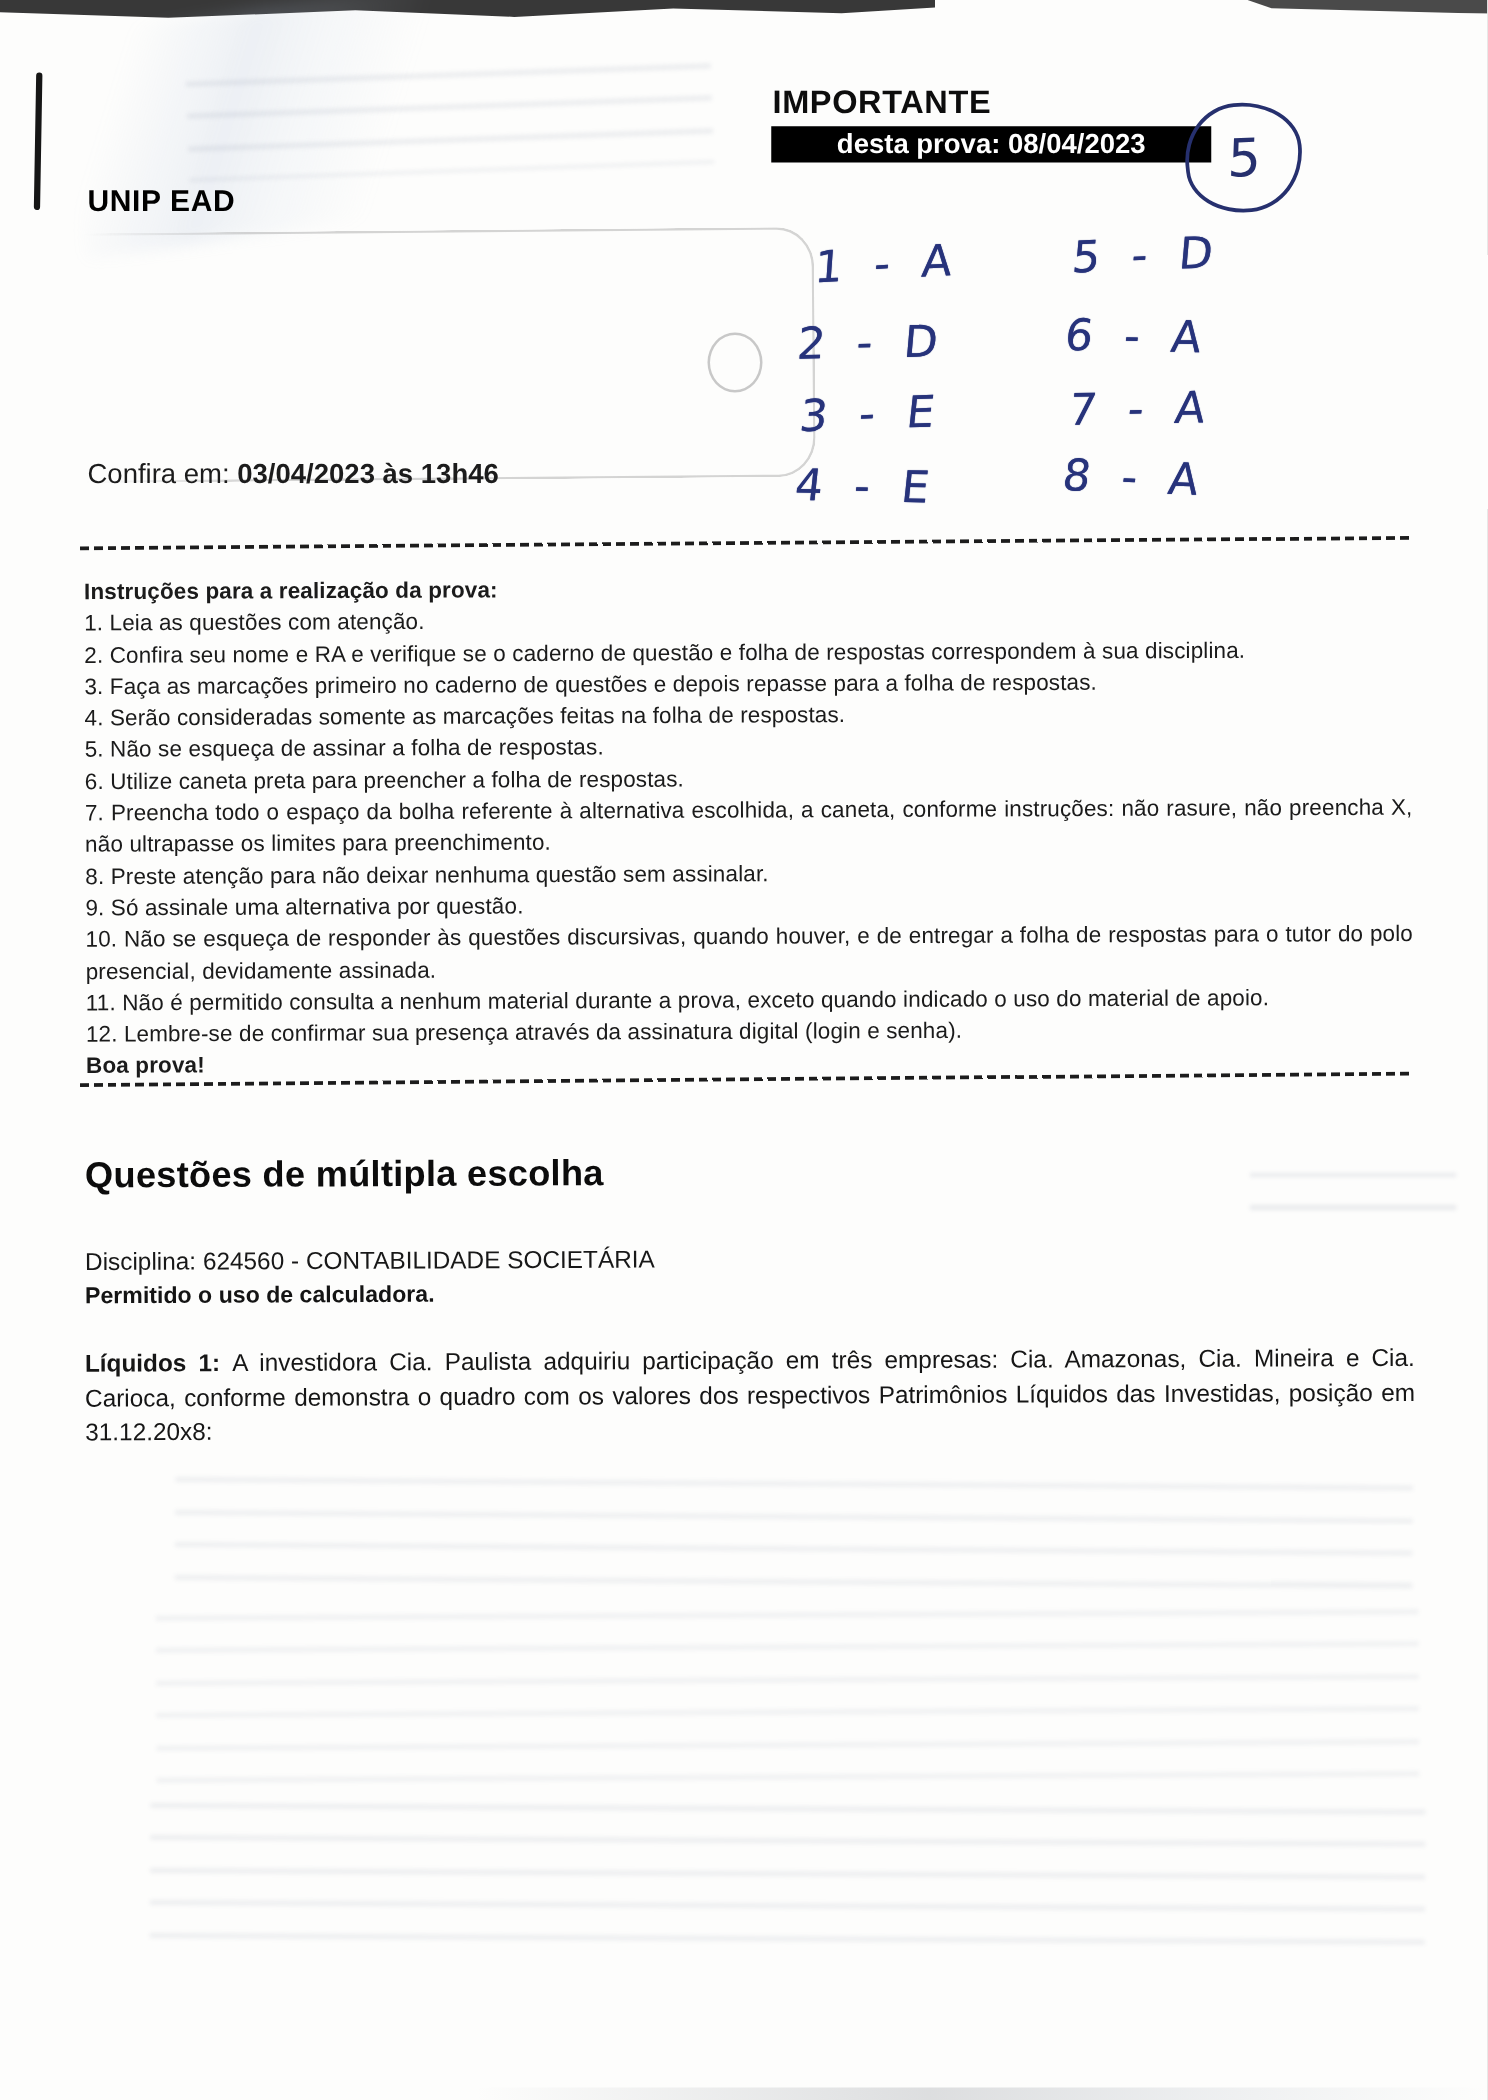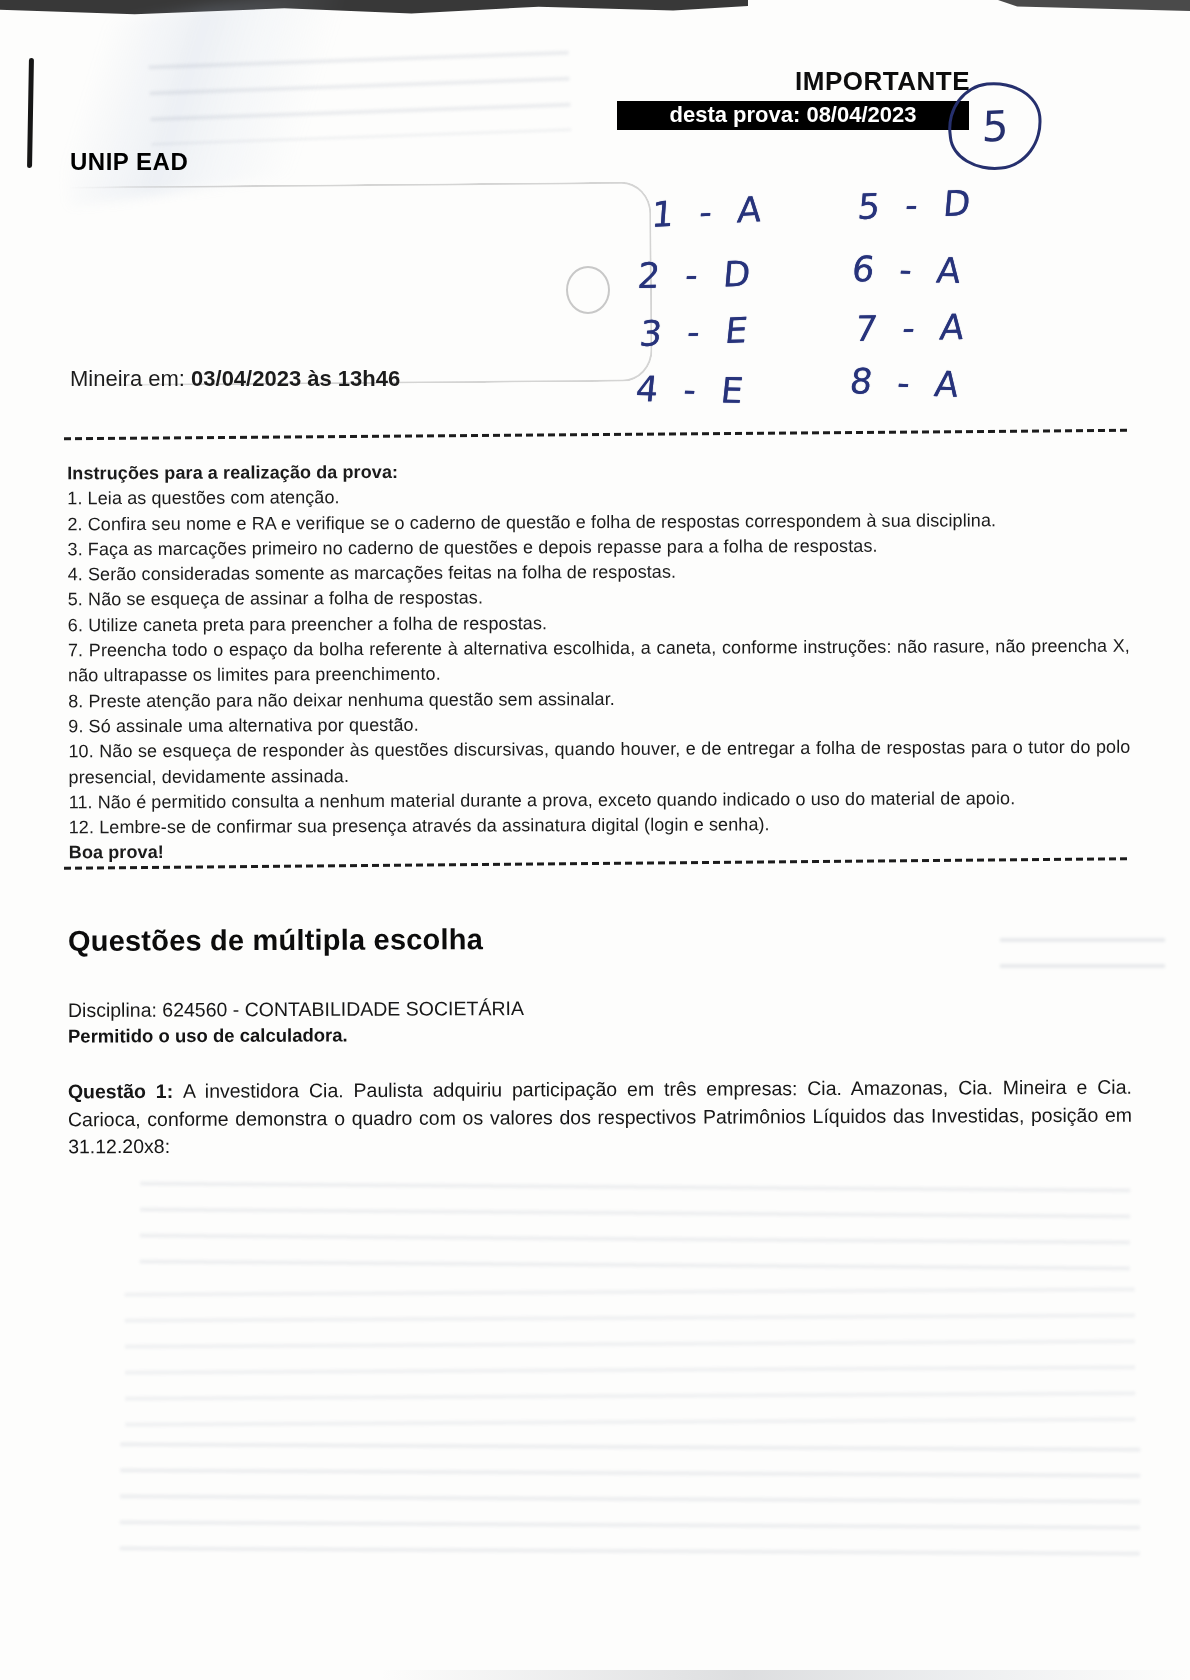--- a/index.html
+++ b/index.html
@@ -30,21 +30,21 @@
   .ghost.b1{left:150px;top:58px;width:420px;height:80px;transform:rotate(-2deg);opacity:.12;}
   .ghost.b2{left:1000px;top:938px;width:165px;height:40px;opacity:.14;}
   .ghost.b3{left:140px;top:1185px;width:990px;height:90px;transform:rotate(.4deg);}
   .ghost.b4{left:125px;top:1290px;width:1010px;height:140px;transform:rotate(-.3deg);opacity:.09;}
   .ghost.b5{left:120px;top:1445px;width:1020px;height:120px;transform:rotate(.3deg);opacity:.11;}
   .bottom-smudge{position:absolute;left:380px;top:1670px;width:810px;height:10px;opacity:.5;
     background:linear-gradient(90deg,transparent,rgba(110,115,125,.45) 45%,rgba(140,150,165,.3) 70%,transparent);}
   
   .institution{position:absolute;left:70px;top:148px;font-size:24px;font-weight:bold;
     letter-spacing:.5px;color:#000000;}
-  .important-label{position:absolute;left:618px;top:66px;width:352px;text-align:right;
+  .important-label{position:absolute;left:618px;top:66px;width:352px;text-align:left;
     font-size:26px;font-weight:bold;letter-spacing:.5px;color:#0d0d0d;}
   .stamp{position:absolute;left:617px;top:101px;width:352px;}
   .stamp .bar{background:#000;color:#fff;font-weight:bold;font-size:22px;text-align:center;
     padding:2px 0 3px;line-height:24px;}
   .stamp .bar + .bar{margin-top:2px;}
   .circled-number{position:absolute;left:948px;top:82px;width:88px;height:82px;
     border:3.5px solid #26306e;border-radius:48% 56% 50% 54% / 55% 46% 58% 44%;
     transform:rotate(-6deg);display:flex;align-items:center;justify-content:center;}
   .circled-number span{font-family:"DejaVu Sans",sans-serif;font-size:42px;color:#26306e;
     transform:rotate(4deg) skewX(-4deg);}
@@ -117,21 +117,21 @@
   <div class="hand a1">1 - A</div>
   <div class="hand a2">2 - D</div>
   <div class="hand a3">3 - E</div>
   <div class="hand a4">4 - E</div>
   <div class="hand a5">5 - D</div>
   <div class="hand a6">6 - A</div>
   <div class="hand a7">7 - A</div>
   <div class="hand a8">8 - A</div>
 
   <div class="generated">
-    <span>Mineira em: </span>
+    <span>Confira em: </span>
     <b>03/04/2023 às 13h46</b>
   </div>
 
   <div class="dashes d1"></div>
 
   <div class="instructions">
     <p class="title">Instruções para a realização da prova:</p>
     <p>1. Leia as questões com atenção.</p>
     <p>2. Confira seu nome e RA e verifique se o caderno de questão e folha de respostas correspondem à sua disciplina.</p>
     <p>3. Faça as marcações primeiro no caderno de questões e depois repasse para a folha de respostas.</p>
@@ -149,17 +149,17 @@
 
   <div class="dashes d2"></div>
 
   <div class="section-title">Questões de múltipla escolha</div>
 
   <div class="discipline">Disciplina: 624560 - CONTABILIDADE SOCIETÁRIA</div>
 
   <div class="calculator-note">Permitido o uso de calculadora.</div>
 
   <div class="question">
-    <b>Questão 1: </b>
+    <b>Líquidos 1: </b>
     <span>A investidora Cia. Paulista adquiriu participação em três empresas: Cia. Amazonas, Cia. Mineira e Cia. Carioca, conforme demonstra o quadro com os valores dos respectivos Patrimônios Líquidos das Investidas, posição em 31.12.20x8:</span>
   </div>
 
 </div>
 
 </body></html>

